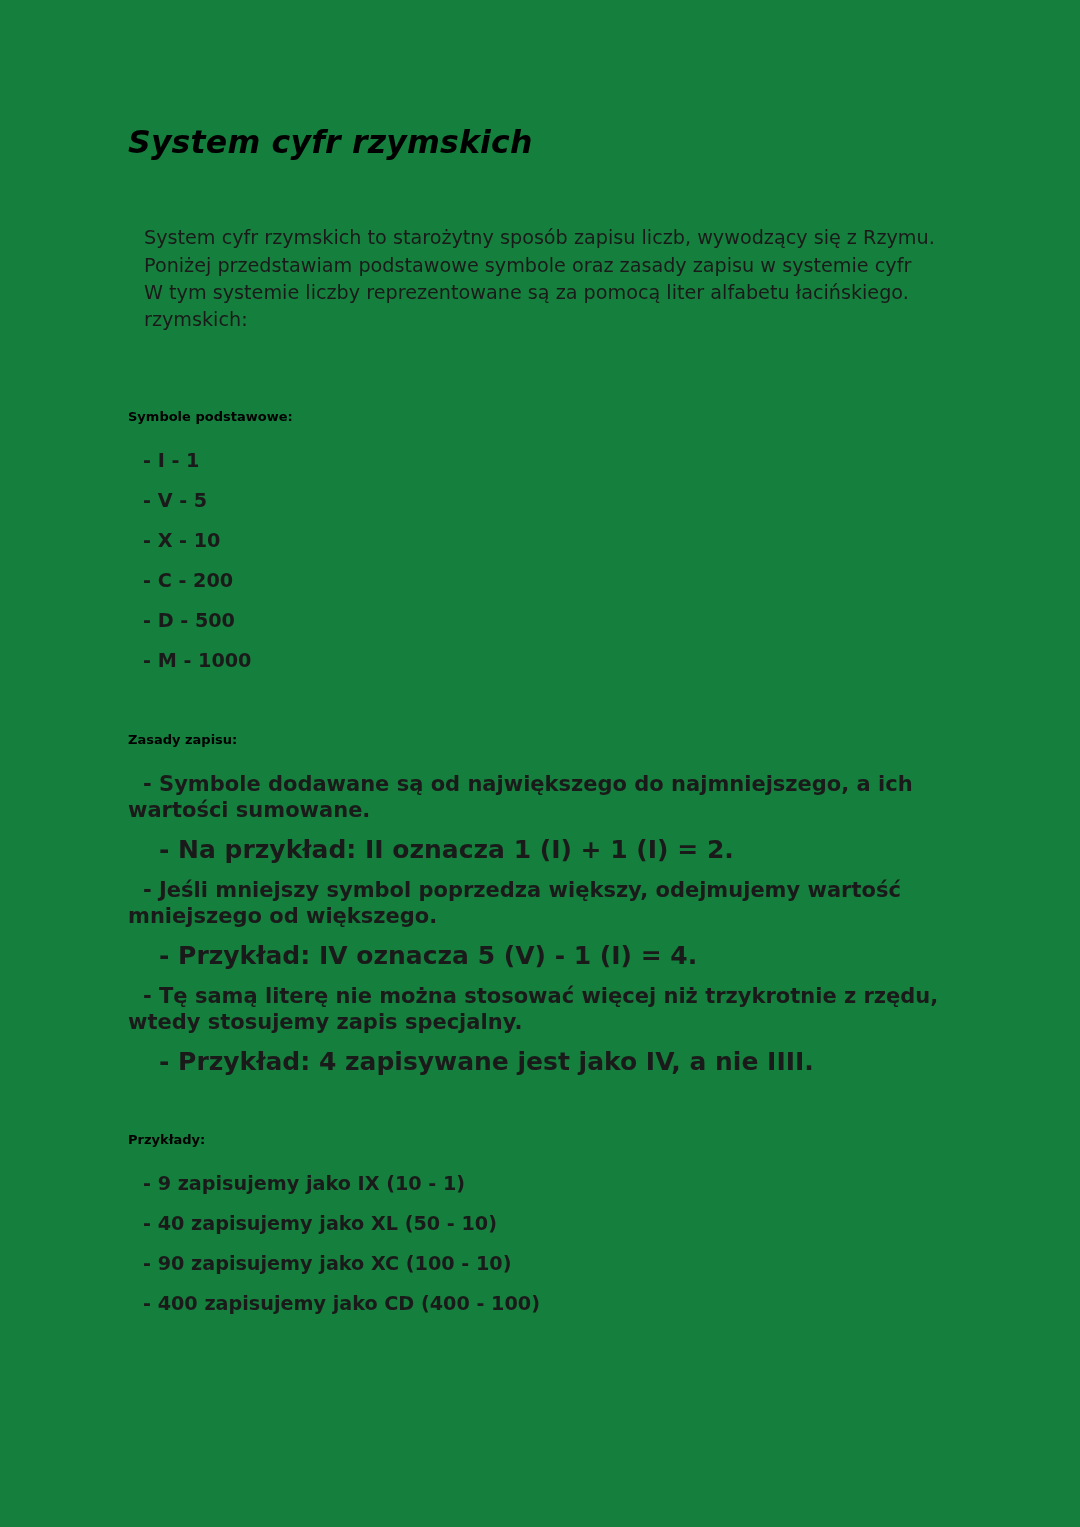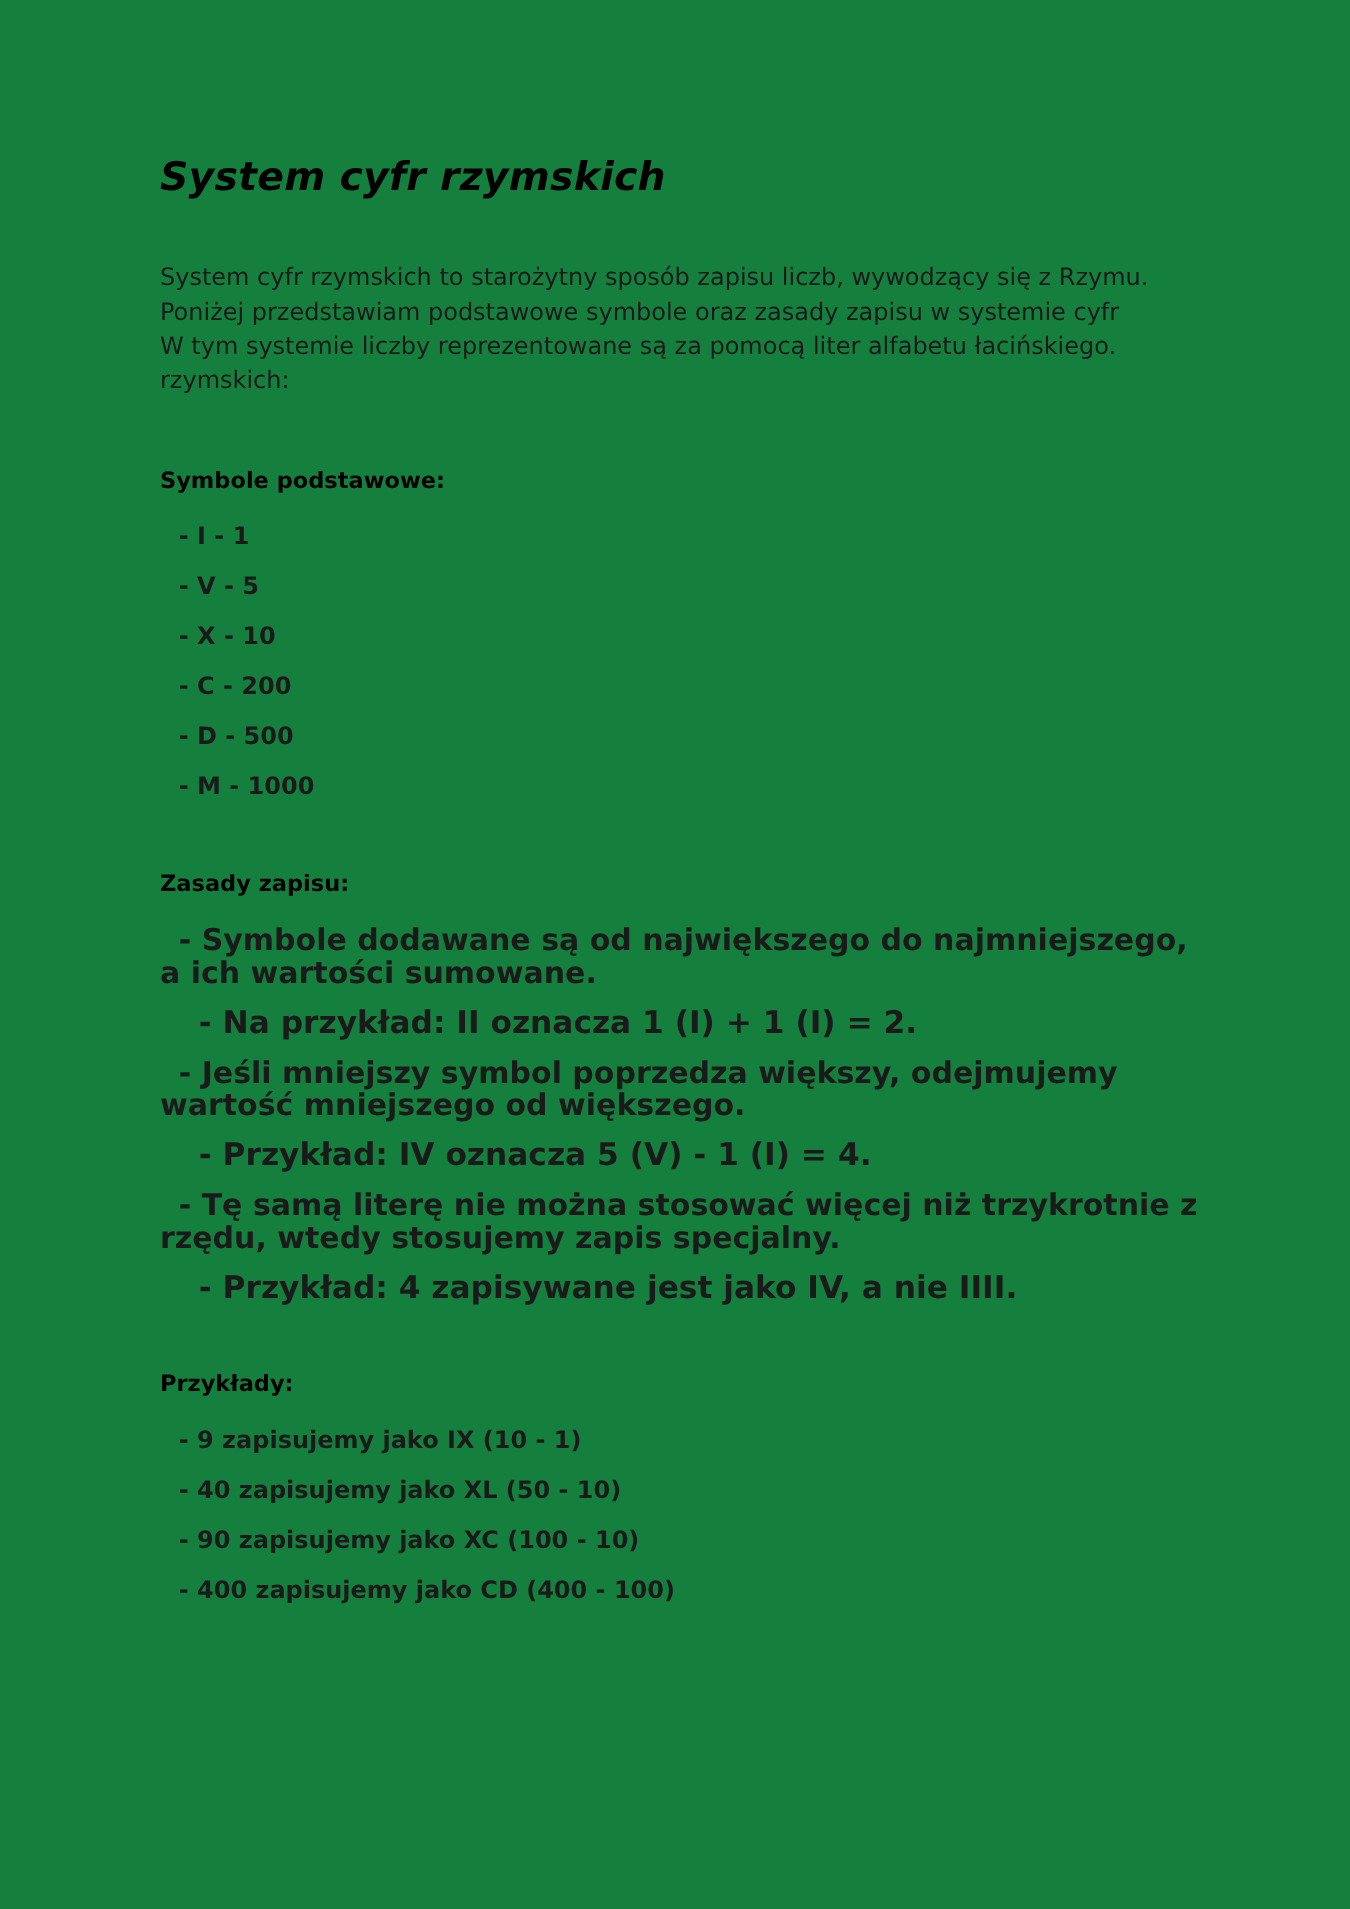--- a/index.html
+++ b/index.html
@@ -36,32 +36,32 @@
     font-style: italic;
     color: #000000;
     letter-spacing: 0.2px;
     margin: 0;
     padding-top: 123px;
     line-height: 1.25;
   }
 
   
   .intro {
-    margin: 0;
+    margin: 16px;
     padding-top: 46px;
     font-size: 19.2px;
     line-height: 27.2px;
     color: #1a1a1a;
     font-weight: 400;
   }
   .intro .ln { display: block; white-space: nowrap; }
 
   
   .section-heading {
-    font-size: 18px;
+    font-size: 13px;
     font-weight: bold;
     color: #000000;
     margin: 0;
     line-height: 26px;
   }
   .sec-symbols   { padding-top: 55px; }
   .sec-rules     { padding-top: 53px; }
   .sec-examples  { padding-top: 52px; }
 
   
@@ -72,21 +72,21 @@
     line-height: 26px;
     color: #1a1a1a;
     margin: 0;
     padding-top: 14px;
     padding-left: 15px;
   }
   .list-item:first-child { padding-top: 18px; }
 
   
   .rule-item {
-    font-size: 24px;
+    font-size: 21px;
     line-height: 26px;
     color: #1a1a1a;
     margin: 0;
     padding-top: 14px;
     text-indent: 15px;
     padding-left: 0;
   }
   .rule-item:first-child { padding-top: 18px; }
 
   .rule-example {

